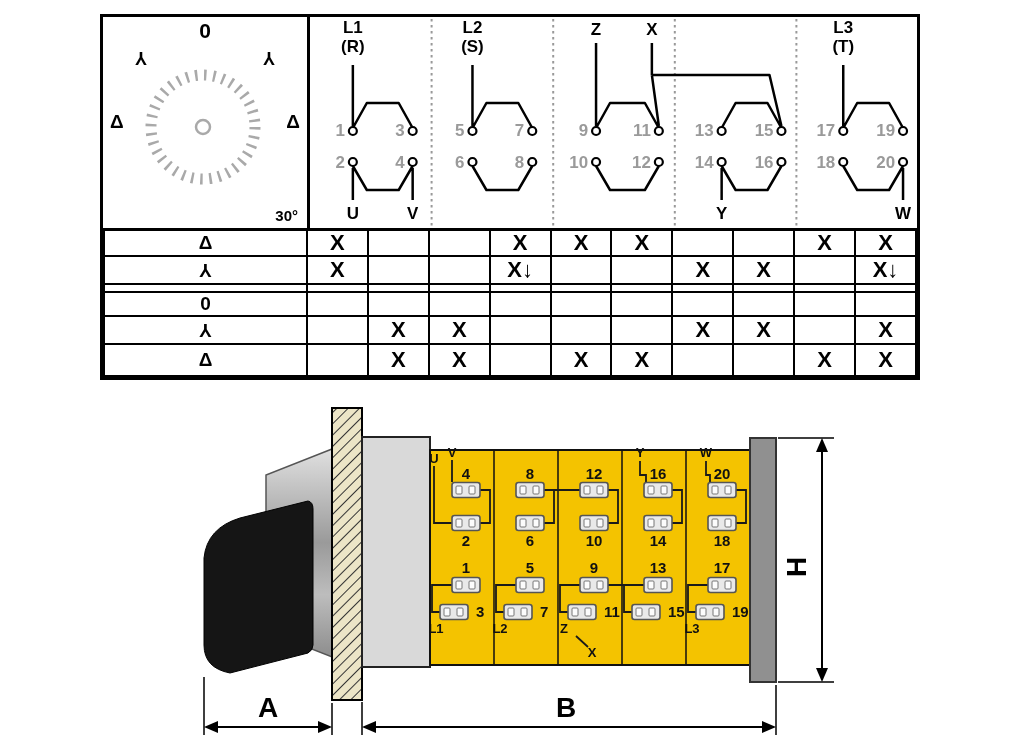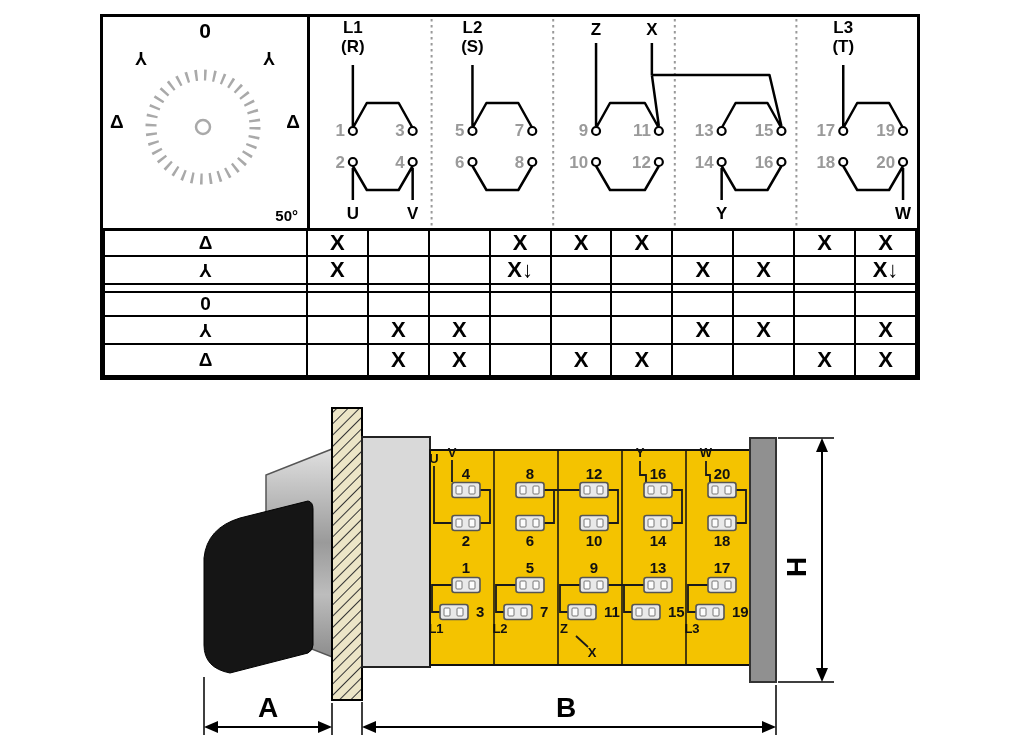--- a/index.html
+++ b/index.html
@@ -50,21 +50,21 @@
       <div class="dial-cell">
         <svg width="204" height="211" viewBox="0 0 204 211">
           <circle cx="100" cy="110" r="52" fill="none" stroke="#a9a9a9" stroke-width="11" stroke-dasharray="2.5 6.6"></circle>
           <circle cx="100" cy="110" r="7" fill="#fff" stroke="#a9a9a9" stroke-width="2.5"></circle>
         </svg>
         <span class="dial-lab d-zero">0</span>
         <span class="dial-lab d-star-l"><span class="star-sym">Y</span></span>
         <span class="dial-lab d-star-r"><span class="star-sym">Y</span></span>
         <span class="dial-lab d-delta-l">Δ</span>
         <span class="dial-lab d-delta-r">Δ</span>
-        <span class="dial-lab d-angle">50°</span>
+        <span class="dial-lab d-angle">30°</span>
       </div>
 
       <div class="schem-cell">
         <svg viewBox="305 14 609 211" preserveAspectRatio="none">
 
           <path d="M427,16 V224 M549,16 V224 M671,16 V224 M793,16 V224" stroke="#999" stroke-width="2" stroke-dasharray="2.5 3.5" fill="none"></path>
 
           <path d="M348,62 V123 M468,62 V123 M840,62 V123 M592,40 V123 M648,40 V72 M648,72 H766 L778,123 M648,72 L655,123
                M348,125 L362,100 H394 L408,125 M468,125 L482,100 H514 L528,125 M592,125 L606,100 H641 L655,125 M718,125 L732,100 H764 L778,125 M840,125 L854,100 H886 L900,125
                M348,163 L362,187 H394 L408,163 M468,163 L482,187 H514 L528,163 M592,163 L606,187 H641 L655,163 M718,163 L732,187 H764 L778,163 M840,163 L854,187 H886 L900,163

